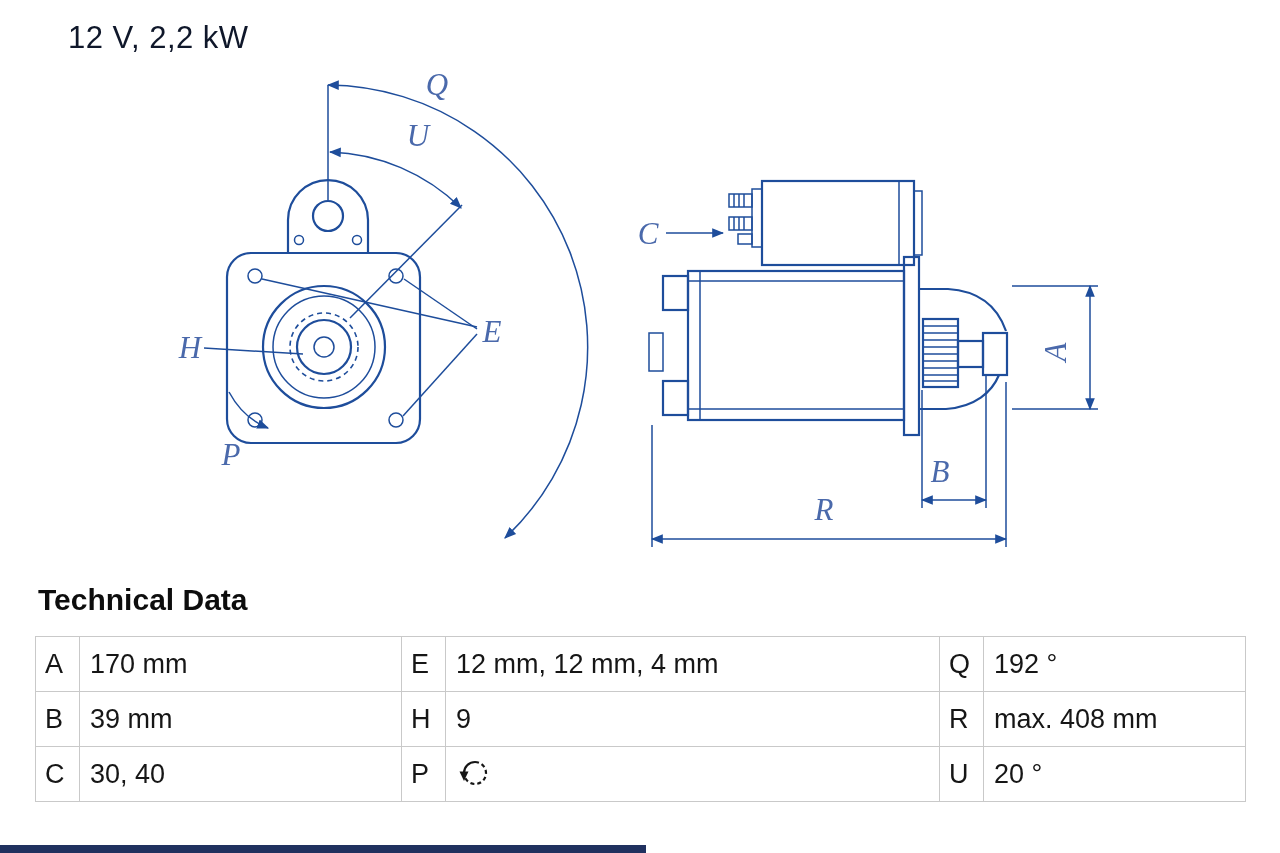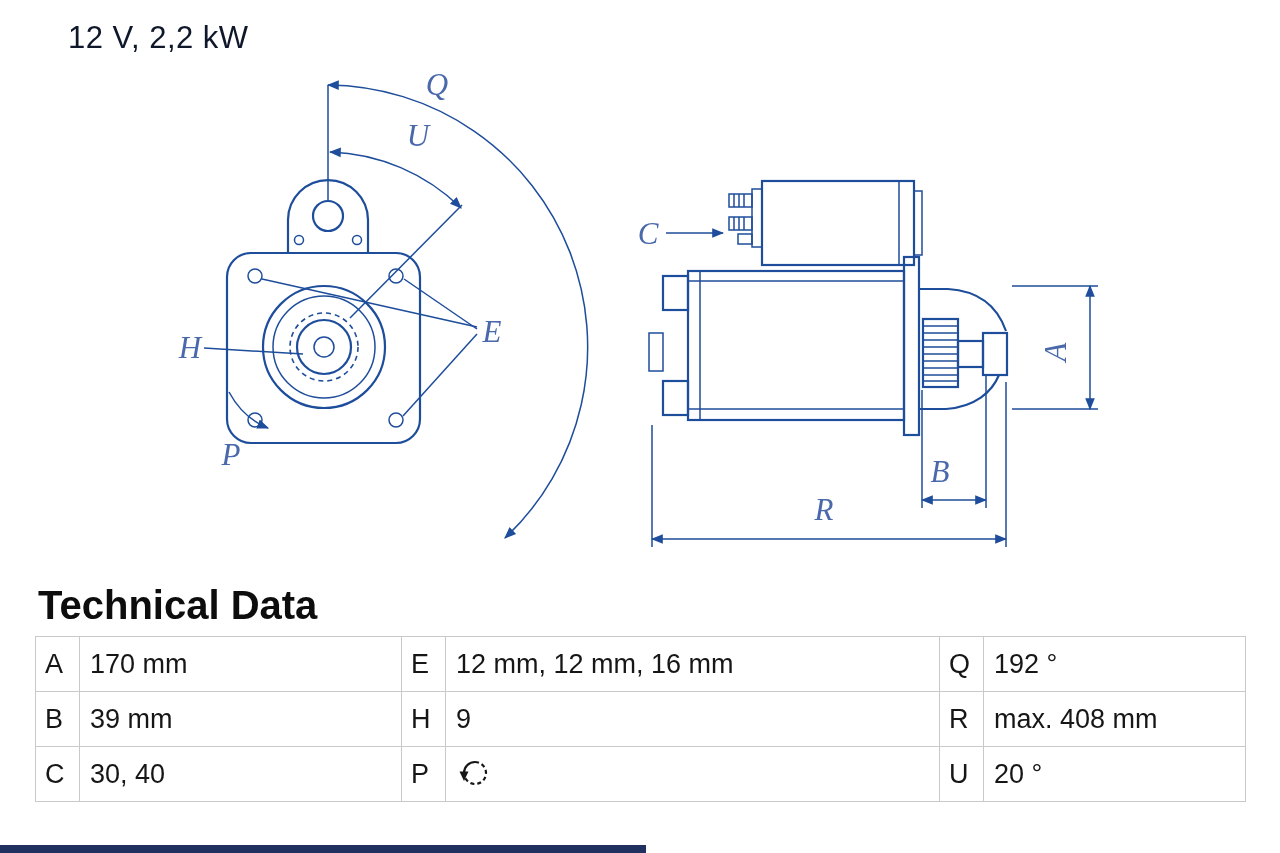--- a/index.html
+++ b/index.html
@@ -14,21 +14,21 @@
   svg.drawing { position:absolute; left:0; top:0; }
   .drawing .ln   { stroke:#1e4d9b; fill:none; stroke-width:2.2; }
   .drawing .thin { stroke:#1e4d9b; fill:none; stroke-width:1.5; }
   .drawing .dash { stroke:#1e4d9b; fill:none; stroke-width:1.6; stroke-dasharray:5 4; }
   .drawing text {
     font-family:"Liberation Serif", serif; font-style:italic;
     font-size:31px; fill:#4a69ab; stroke:none;
   }
   .tech-heading {
     position:absolute; left:38px; top:583px;
-    font-size:40px; font-weight:bold; color:#0d0d0d;
+    font-size:30px; font-weight:bold; color:#0d0d0d;
   }
   table.tech-table {
     position:absolute; left:35px; top:636px; width:1210px;
     border-collapse:collapse; table-layout:fixed;
     font-size:27px; color:#161616;
   }
   table.tech-table td {
     border:1px solid #c9c9c9; height:54px; vertical-align:middle;
     padding:0 4px 0 10px; white-space:nowrap; overflow:hidden;
   }
@@ -185,21 +185,21 @@
       <col style="width:44px">
         <col style="width:494px">
       <col style="width:44px">
         <col style="width:262px">
     </colgroup>
     <tbody>
       <tr>
         <td class="k">A</td>
         <td class="v">170 mm</td>
         <td class="k">E</td>
-        <td class="v">12 mm, 12 mm, 16 mm</td>
+        <td class="v">12 mm, 12 mm, 4 mm</td>
         <td class="k">Q</td>
         <td class="v">192 °</td>
       </tr>
       <tr>
         <td class="k">B</td>
         <td class="v">39 mm</td>
         <td class="k">H</td>
         <td class="v">9</td>
         <td class="k">R</td>
         <td class="v">max. 408 mm</td>

